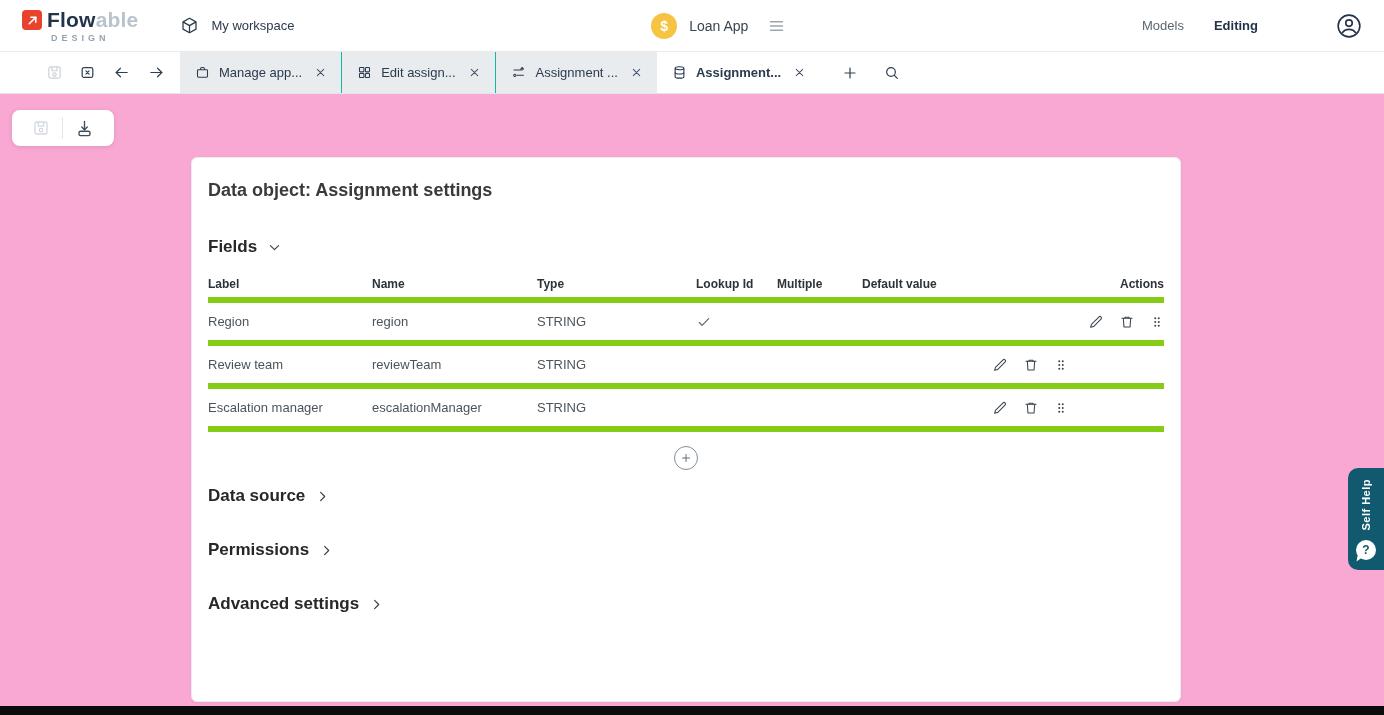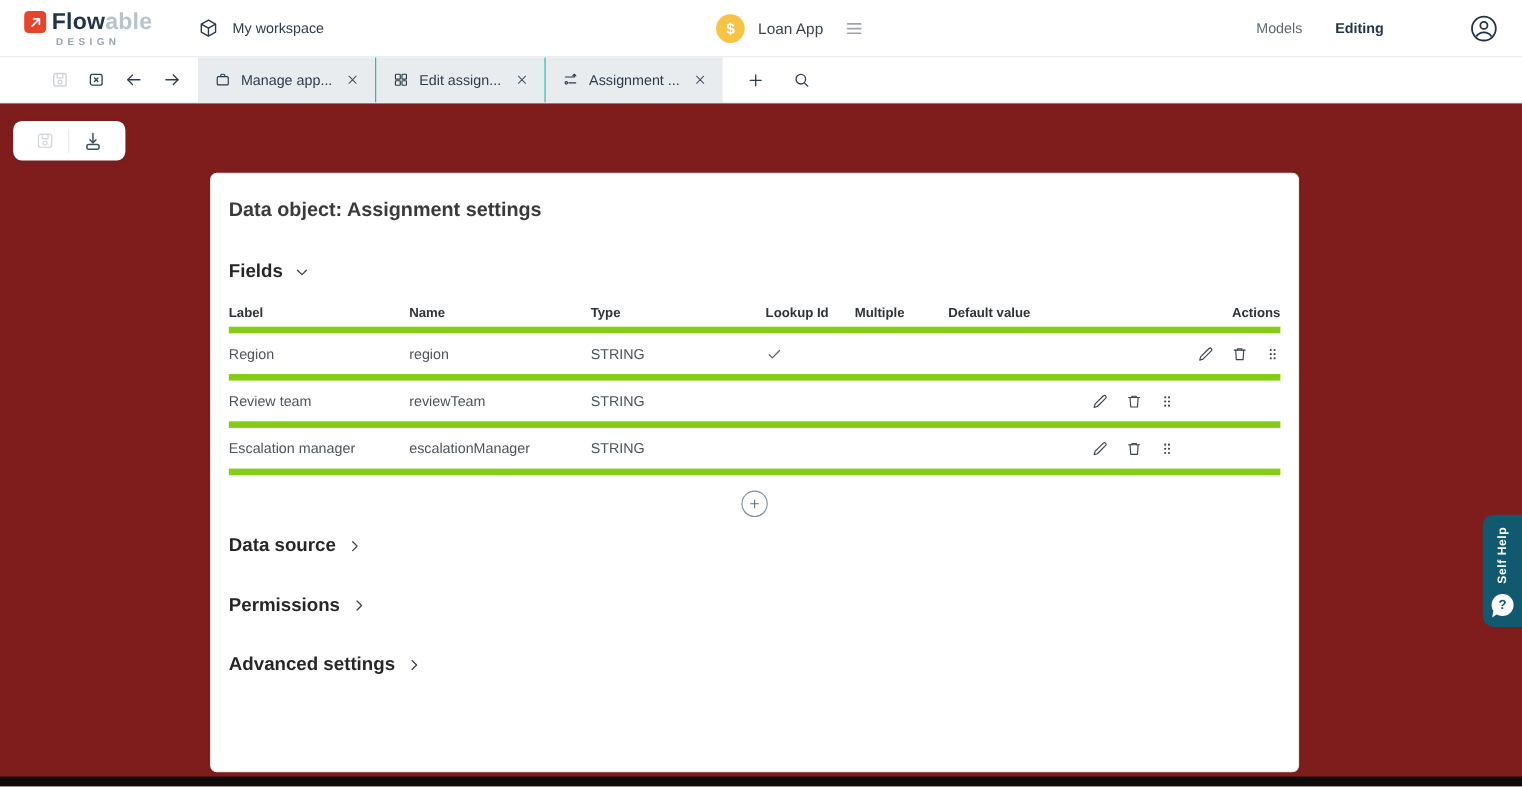--- a/index.html
+++ b/index.html
@@ -33,21 +33,21 @@
   .tc-icon.disabled { color:#ccd3d9; cursor:default; }
   .tabs { display:flex; align-items:stretch; }
   .tab { display:flex; align-items:center; gap:9px; padding:0 15px; font-size:13px; color:#2b3a4d; background:#e9ecee; cursor:pointer; }
   .tab + .tab.inactive { border-left:1px solid #14b8a6; }
   .tab.active { background:#fff; font-weight:bold; }
   .tab .close { color:#44556a; margin-left:4px; cursor:pointer; }
   .tab-extra { display:flex; align-items:center; gap:26px; padding-left:22px; color:#2e3f52; }
   .tab-extra .tc-icon { cursor:pointer; }
 
   
-  .content { position:relative; height:621px; background:#7f1d1d; }
+  .content { position:relative; height:621px; background:#f9a8d4; }
   .float-toolbar { position:absolute; left:12px; top:16px; background:#fff; border-radius:8px; box-shadow:0 1px 5px rgba(40,50,60,.14); display:flex; align-items:center; padding:7px 12px; gap:0; }
   .ft-icon { color:#3d4d5c; cursor:pointer; padding:0 8px; }
   .ft-icon.disabled { color:#d3d9de; cursor:default; }
   .ft-divider { width:1px; height:22px; background:#e4e7ea; margin:0 4px; }
 
   .card { position:absolute; left:191px; top:63px; width:990px; height:545px; background:#fff; border:1px solid #eaecee; border-radius:6px; box-shadow:0 1px 3px rgba(40,50,60,.06); padding:22px 16px; }
   .card-title { font-size:18px; color:#3a3a3a; margin-bottom:36px; }
   .section-head { display:flex; align-items:center; gap:10px; font-size:17px; font-weight:bold; color:#272727; cursor:pointer; }
   .section-head .chev { color:#37424c; }
   .fields-head { margin-bottom:14px; }
@@ -196,20 +196,35 @@
           </svg>
       </span>
       <span>Assignment ...</span>
       <span class="close">
         <svg width="11" height="11" viewBox="0 0 24 24" fill="none" stroke="currentColor" stroke-width="2.2" stroke-linecap="round">
             <path d="M5 5l14 14M19 5L5 19"></path>
           </svg>
       </span>
     </div>
 
+    <div class="tab active">
+      <span>
+        <svg width="15" height="15" viewBox="0 0 24 24" fill="none" stroke="#22334a" stroke-width="1.7" stroke-linejoin="round">
+            <ellipse cx="12" cy="5.2" rx="7" ry="2.4"></ellipse>
+            <path d="M5 5.2v13.4c0 1.3 3.1 2.4 7 2.4s7-1.1 7-2.4V5.2"></path>
+            <path d="M5 11.9c0 1.3 3.1 2.4 7 2.4s7-1.1 7-2.4"></path>
+          </svg>
+      </span>
+      <span>Assignment...</span>
+      <span class="close">
+        <svg width="11" height="11" viewBox="0 0 24 24" fill="none" stroke="currentColor" stroke-width="2.2" stroke-linecap="round">
+            <path d="M5 5l14 14M19 5L5 19"></path>
+          </svg>
+      </span>
+    </div>
   </div>
 
   <div class="tab-extra">
     <span class="tc-icon">
       <svg width="16" height="16" viewBox="0 0 24 24" fill="none" stroke="currentColor" stroke-width="1.8" stroke-linecap="round">
           <path d="M12 4.5v15M4.5 12h15"></path>
         </svg>
     </span>
     <span class="tc-icon">
       <svg width="16" height="16" viewBox="0 0 24 24" fill="none" stroke="currentColor" stroke-width="1.8" stroke-linecap="round">

